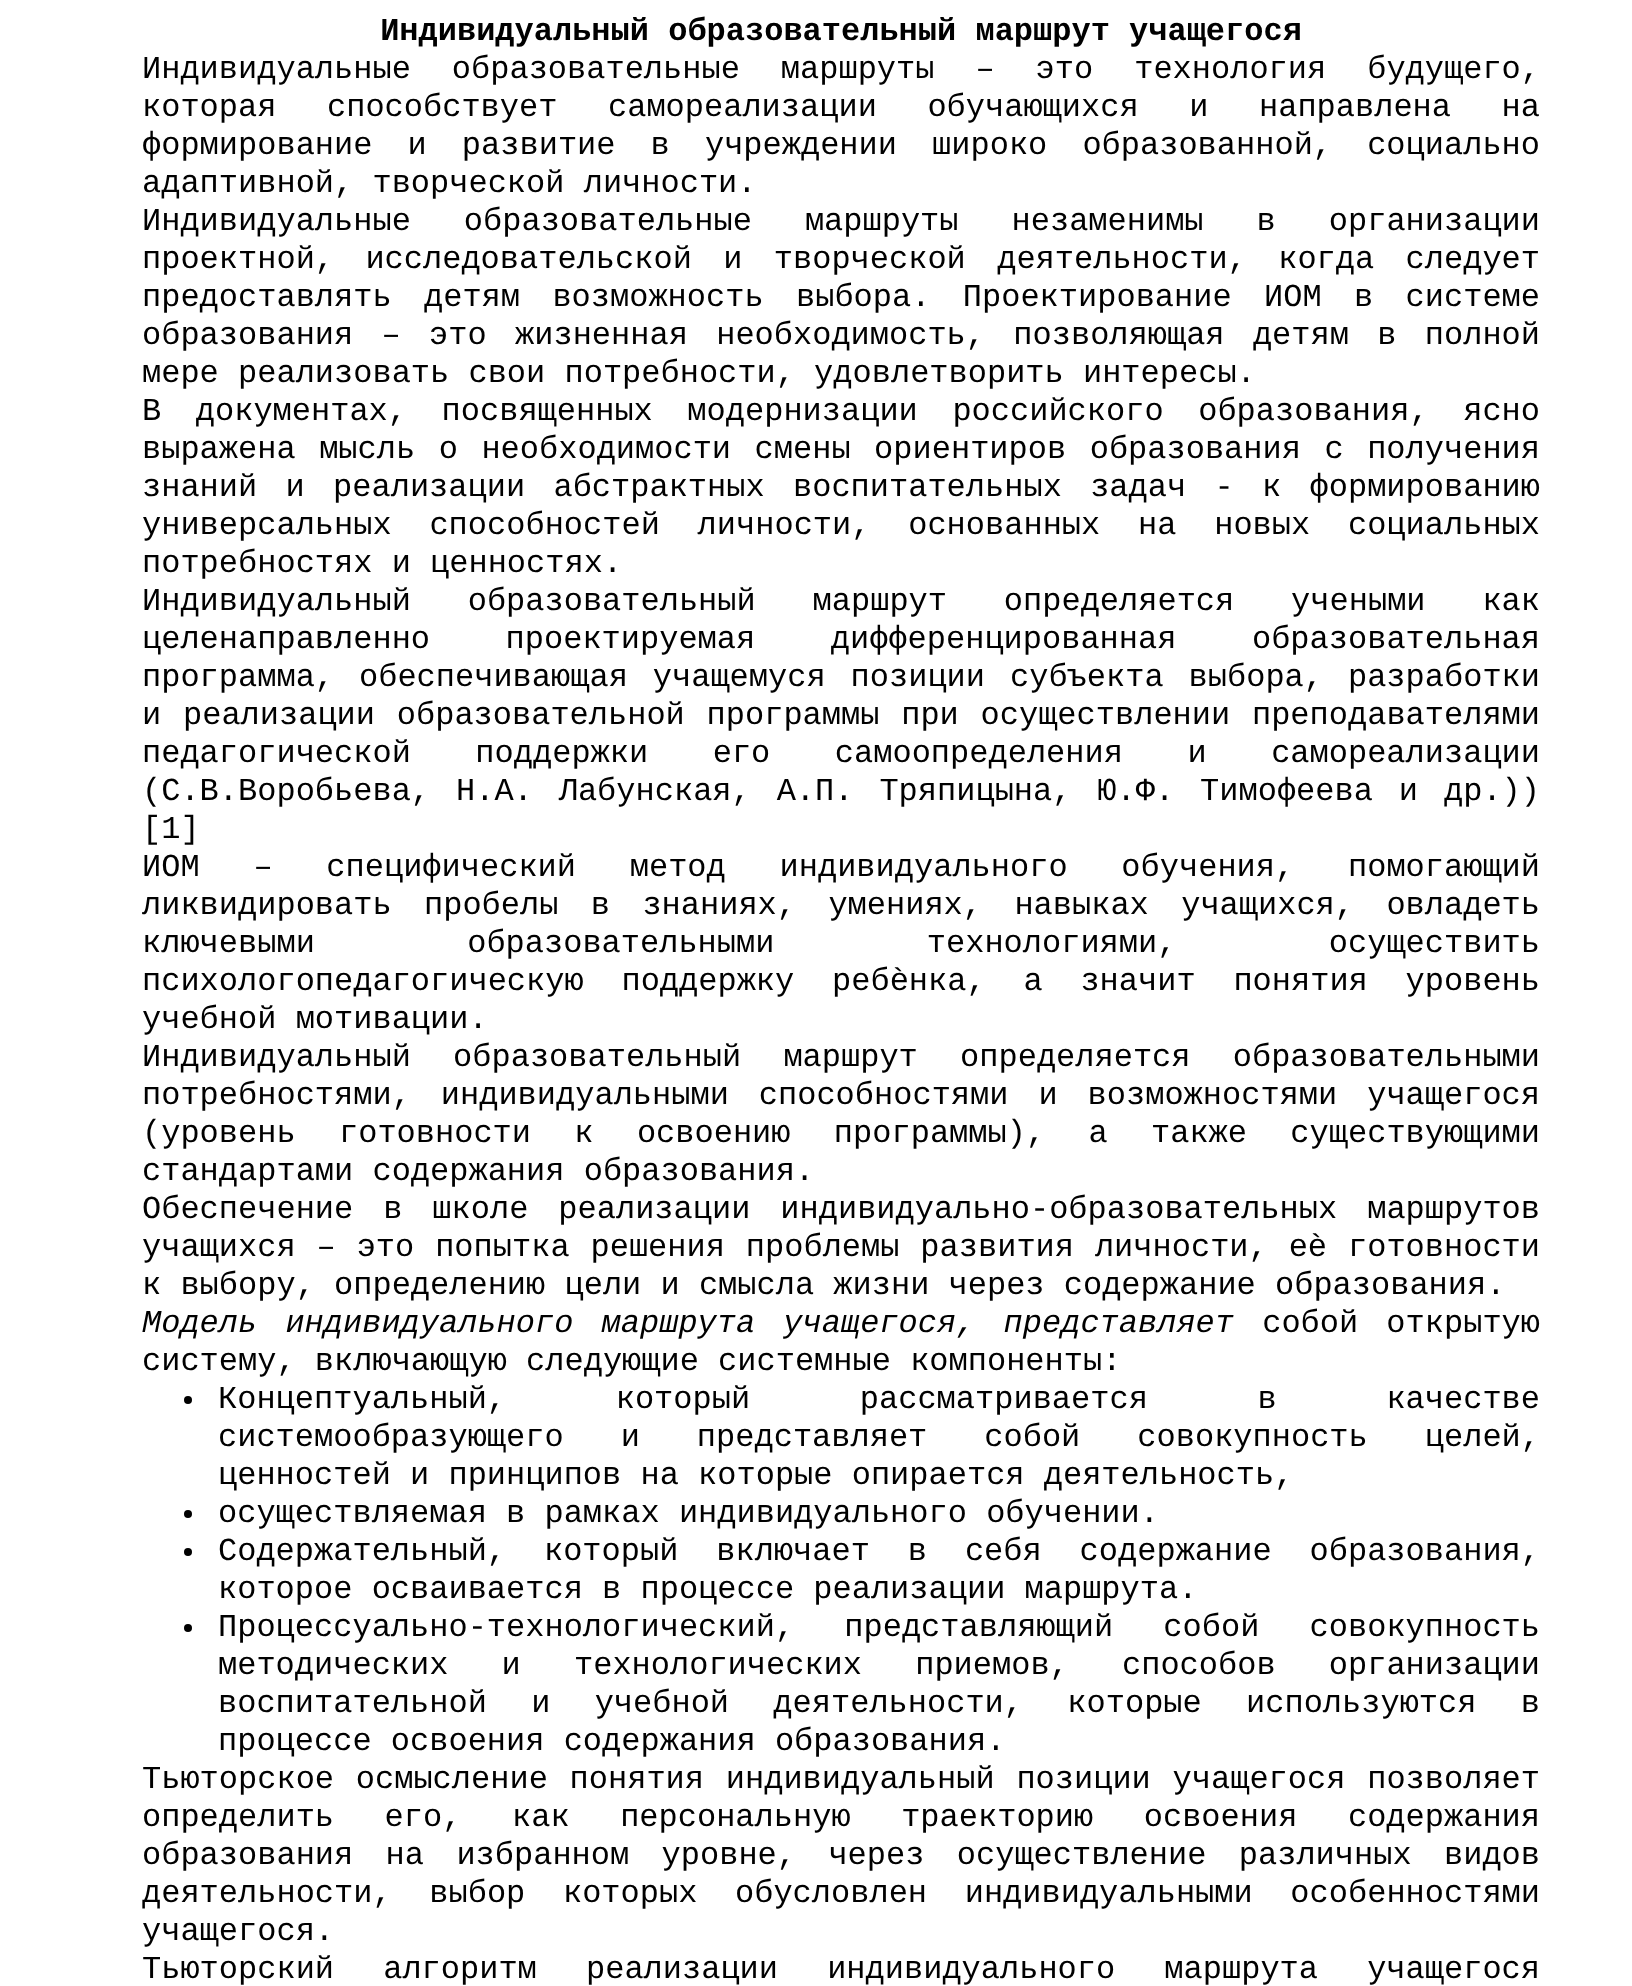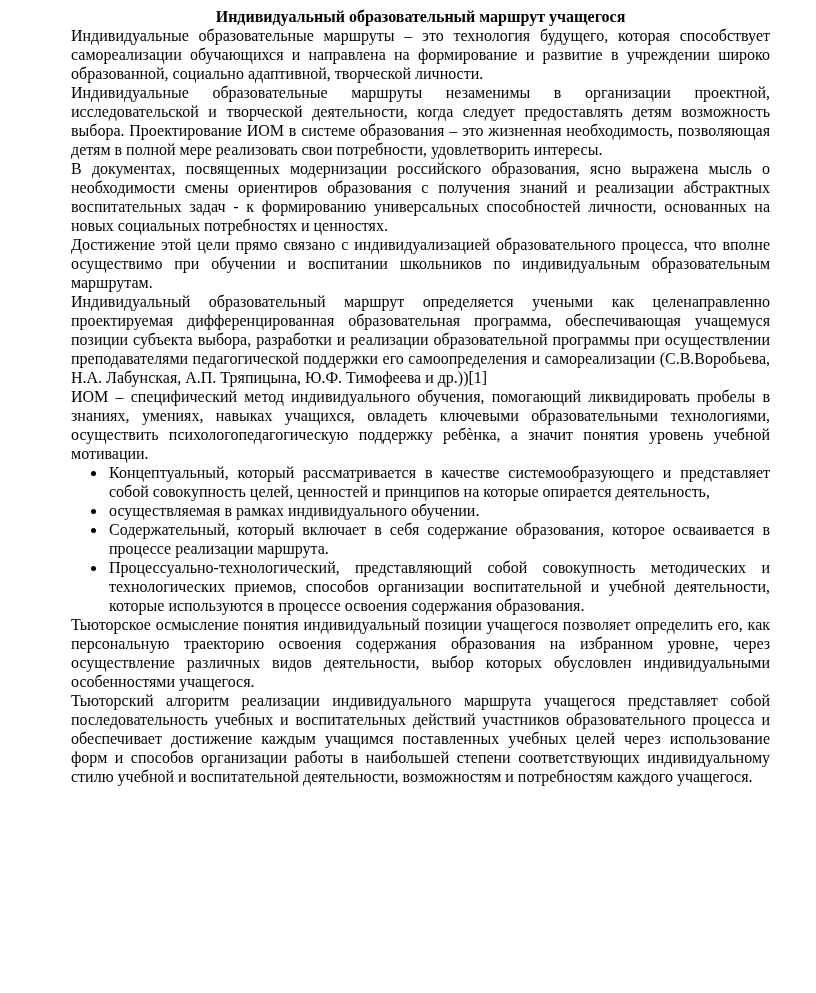--- a/index.html
+++ b/index.html
@@ -14,20 +14,21 @@
     font-family: "Liberation Serif", serif;
     font-size: 16px;
     line-height: 19px;
     color: #000000;
   }
   .page {
     box-sizing: border-box;
     width: 816px;
     height: 840px;
     padding: 7px 46px 0 71px;
+    font-family: Liberation Mono, monospace;
   }
   .title {
     margin: 0;
     font-weight: bold;
     text-align: center;
   }
   p.para {
     margin: 0;
     text-align: justify;
   }
@@ -47,24 +48,26 @@
 </head>
 <body>
 
 <div class="page">
 
   <p class="title">Индивидуальный образовательный маршрут учащегося</p>
 
   <p class="para">Индивидуальные образовательные маршруты – это технология будущего, которая способствует самореализации обучающихся и направлена на формирование и развитие в учреждении широко образованной, социально адаптивной, творческой личности.</p>
   <p class="para">Индивидуальные образовательные маршруты незаменимы в организации проектной, исследовательской и творческой деятельности, когда следует предоставлять детям возможность выбора. Проектирование ИОМ в системе образования – это жизненная необходимость, позволяющая детям в полной мере реализовать свои потребности, удовлетворить интересы.</p>
   <p class="para">В документах, посвященных модернизации российского образования, ясно выражена мысль о необходимости смены ориентиров образования с получения знаний и реализации абстрактных воспитательных задач - к формированию универсальных способностей личности, основанных на новых социальных потребностях и ценностях.</p>
-  <p class="para">Достижение этой цели прямо связано с индивидуализацией образовательного процесса, что вполне осуществимо при обучении и воспитании школьников по индивидуальным образовательным маршрутам.</p>
   <p class="para">Индивидуальный образовательный маршрут определяется учеными как целенаправленно проектируемая дифференцированная образовательная программа, обеспечивающая учащемуся позиции субъекта выбора, разработки и реализации образовательной программы при осуществлении преподавателями педагогической поддержки его самоопределения и самореализации (С.В.Воробьева, Н.А. Лабунская, А.П. Тряпицына, Ю.Ф. Тимофеева и др.))[1]</p>
   <p class="para">ИОМ – специфический метод индивидуального обучения, помогающий ликвидировать пробелы в знаниях, умениях, навыках учащихся, овладеть ключевыми образовательными технологиями, осуществить психологопедагогическую поддержку ребѐнка, а значит понятия уровень учебной мотивации.</p>
+  <p class="para">Индивидуальный образовательный маршрут определяется образовательными потребностями, индивидуальными способностями и возможностями учащегося (уровень готовности к освоению программы), а также существующими стандартами содержания образования.</p>
+  <p class="para">Обеспечение в школе реализации индивидуально-образовательных маршрутов учащихся – это попытка решения проблемы развития личности, еѐ готовности к выбору, определению цели и смысла жизни через содержание образования.</p>
 
+  <p class="para"><em class="lead">Модель индивидуального маршрута учащегося, представляет</em><span> собой открытую систему, включающую следующие системные компоненты:</span></p>
 
   <ul class="bullets">
     <li>Концептуальный, который рассматривается в качестве системообразующего и представляет собой совокупность целей, ценностей и принципов на которые опирается деятельность,</li>
     <li>осуществляемая в рамках индивидуального обучении.</li>
     <li>Содержательный, который включает в себя содержание образования, которое осваивается в процессе реализации маршрута.</li>
     <li>Процессуально-технологический, представляющий собой совокупность методических и технологических приемов, способов организации воспитательной и учебной деятельности, которые используются в процессе освоения содержания образования.</li>
   </ul>
 
   <p class="para">Тьюторское осмысление понятия индивидуальный позиции учащегося позволяет определить его, как персональную траекторию освоения содержания образования на избранном уровне, через осуществление различных видов деятельности, выбор которых обусловлен индивидуальными особенностями учащегося.</p>
   <p class="para">Тьюторский алгоритм реализации индивидуального маршрута учащегося представляет собой последовательность учебных и воспитательных действий участников образовательного процесса и обеспечивает достижение каждым учащимся поставленных учебных целей через использование форм и способов организации работы в наибольшей степени соответствующих индивидуальному стилю учебной и воспитательной деятельности, возможностям и потребностям каждого учащегося.</p>

